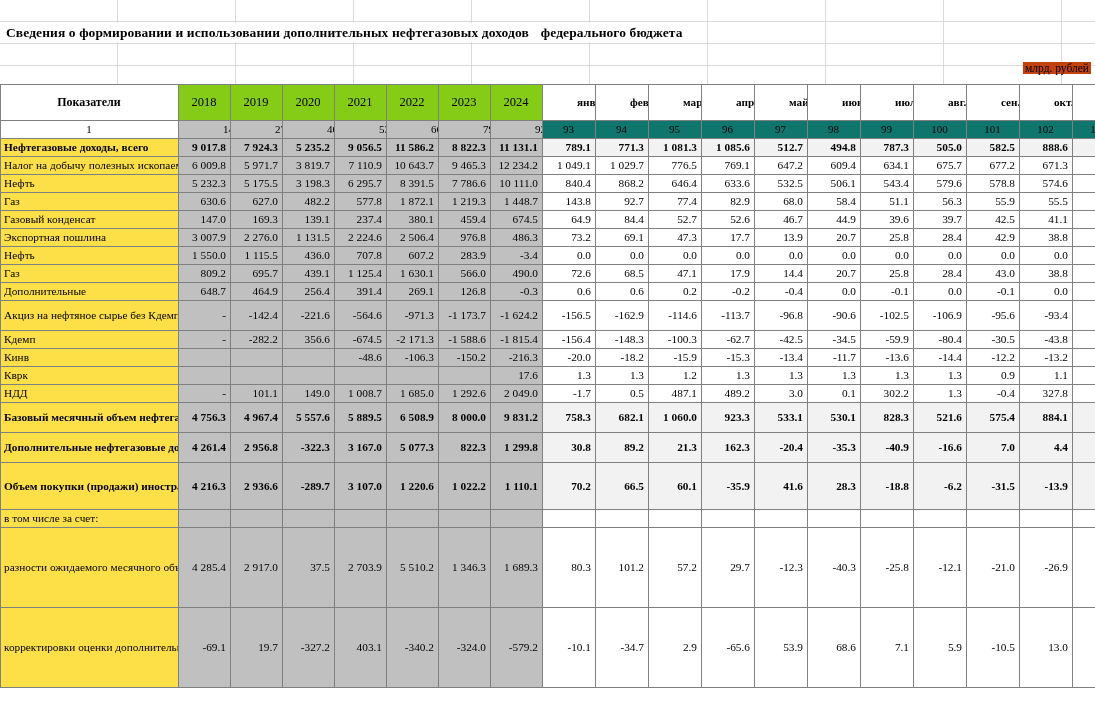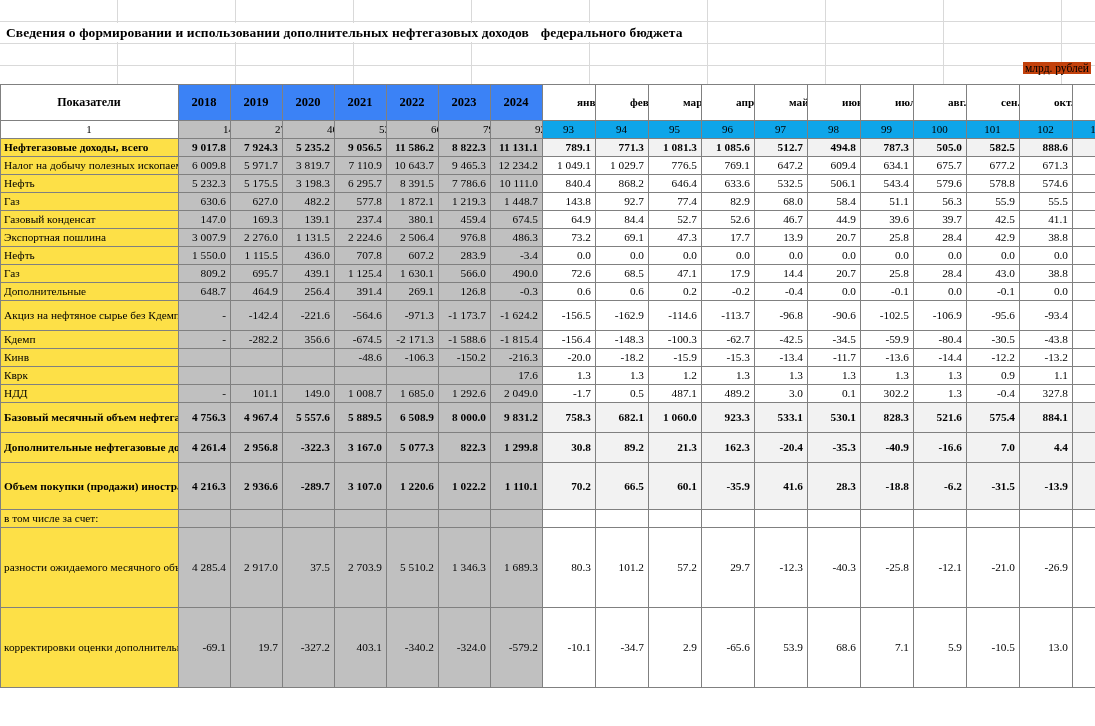--- a/index.html
+++ b/index.html
@@ -61,29 +61,29 @@
   col.c-label{width:178px;}
   col.c-year{width:52px;}
   col.c-mon{width:53px;}
 
   
   thead th.hdr-label{
     text-align:center;font-weight:bold;font-size:12px;background:#fff;
     height:36px;
   }
   thead th.hdr-year{
-    text-align:center;font-weight:bold;font-size:12.5px;background:#3b82f6;
+    text-align:center;font-weight:normal;font-size:12.5px;background:#84cc16;
   }
   thead th.hdr-mon{
     text-align:center;font-weight:bold;font-size:11.2px;background:#fff;padding-left:34px;
   }
   tr.numrow td{ text-align:center;font-size:11px;height:18px;}
   tr.numrow td.n-label{background:#fff;}
   tr.numrow td.n-year{background:#c0c0c0;padding-left:44px;}
-  tr.numrow td.n-mon{background:#0ea5e9;}
+  tr.numrow td.n-mon{background:#0f766e;}
 
   
   td.lbl{ text-align:left; white-space:normal; }
   td.val{ text-align:right; font-variant-numeric:tabular-nums; }
 
   .sh-year{background:#c0c0c0;}
   .sh-mon{background:#ffffff;}
   .sh-mon-lite{background:#f2f2f2;}
 
   tr.bold td{font-weight:bold;}

